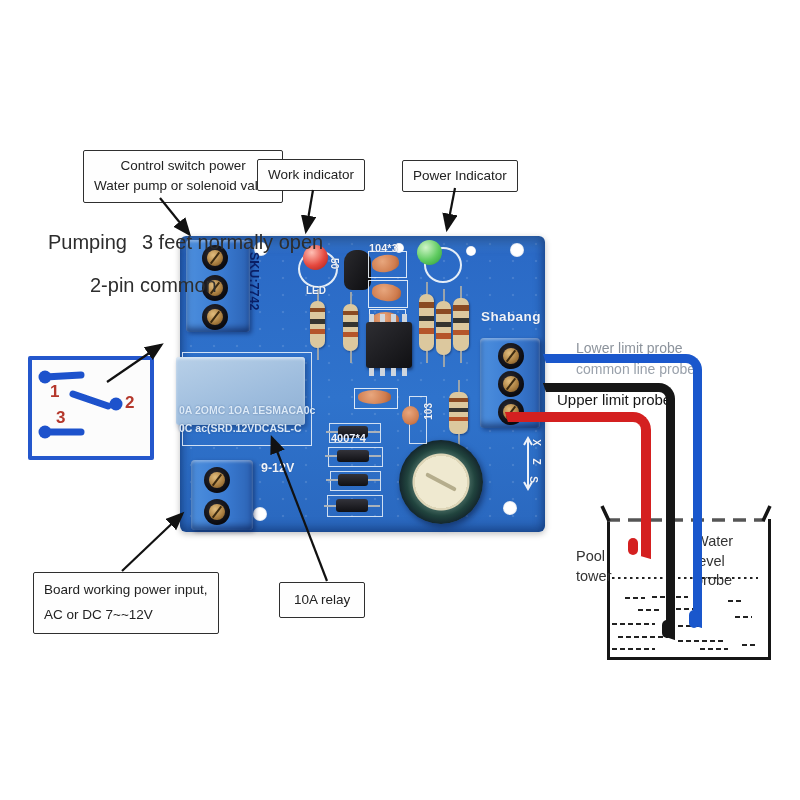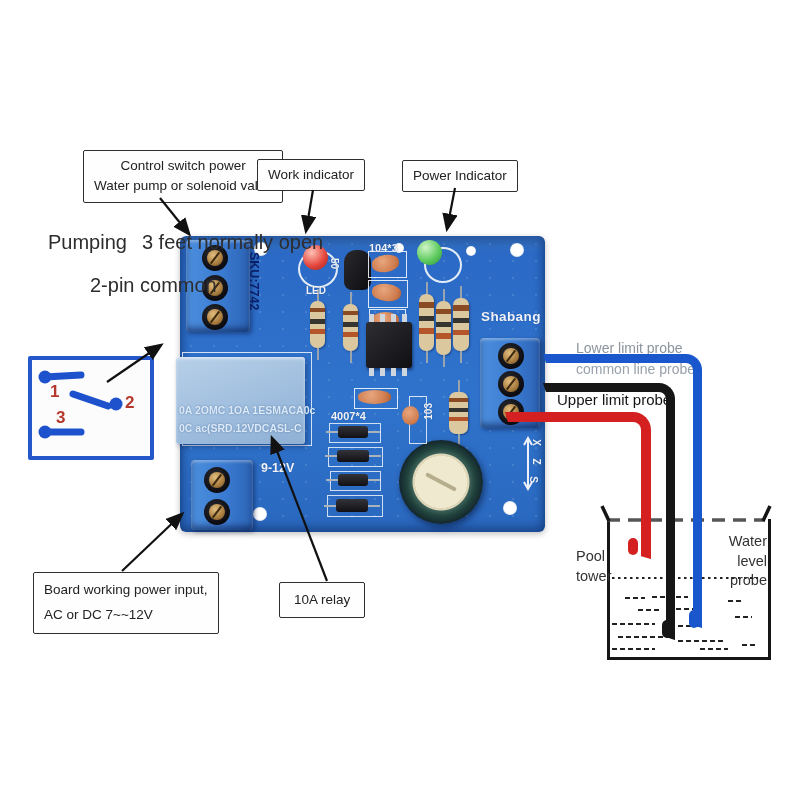--- a/index.html
+++ b/index.html
@@ -22,21 +22,21 @@
   
   .term{position:absolute;background:linear-gradient(90deg,#4d8fdd,#3a7bd2 55%,#2c63b4);
         border-radius:4px;z-index:2;box-shadow:inset 0 2px 3px rgba(255,255,255,.35), inset 0 -4px 6px rgba(0,10,50,.5), 2px 2px 4px rgba(0,10,50,.4);}
   .screw{position:absolute;width:26px;height:26px;background:radial-gradient(circle at 40% 35%,#2a2a33,#0b0b10 70%);border-radius:50%;}
   .screw::after{content:"";position:absolute;inset:5px;border-radius:50%;
         background:radial-gradient(circle at 38% 32%,#e2bd7e,#a87c3e 60%,#6b4a1e);}
   .screw::before{content:"";position:absolute;left:50%;top:6px;bottom:6px;width:2px;z-index:1;
         background:#3c2a10;transform:translateX(-50%) rotate(38deg);}
   
   .silk{position:absolute;border:1.5px solid rgba(240,246,252,.85);z-index:2;}
-  .relay{position:absolute;left:176px;top:357px;width:129px;height:87px;z-index:2;border-radius:3px;
+  .relay{position:absolute;left:176px;top:357px;width:129px;height:68px;z-index:2;border-radius:3px;
         background:linear-gradient(160deg,#b8d0e8,#9dbcdd 60%,#8fb0d4);
         box-shadow:inset 0 2px 3px rgba(255,255,255,.5), 2px 3px 5px rgba(5,20,60,.35);}
   .relaytext{position:absolute;left:3px;top:44px;font-size:10.5px;font-weight:bold;
         color:rgba(225,238,250,.95);text-shadow:0 0 2px rgba(40,80,140,.6);line-height:1.75;white-space:nowrap;z-index:1;}
   
   .ring{position:absolute;border:2.2px solid rgba(238,244,250,.95);border-radius:50%;background:transparent;z-index:2;}
   .led{position:absolute;border-radius:50%;z-index:3;}
   .led.red{background:radial-gradient(circle at 35% 30%,#ffc0b5,#e5493f 55%,#a31d18);}
   .led.green{background:radial-gradient(circle at 35% 30%,#d0f5c8,#5fcb60 55%,#2d9538);}
   .transistor{position:absolute;background:linear-gradient(120deg,#2a2a2e,#0d0d10);border-radius:12px 12px 8px 8px;z-index:2;}
@@ -144,21 +144,21 @@
   <div class="dbox" style="left:327px;top:495px;width:54px;height:20px;"></div>
   <div class="diode" style="left:336px;top:499px;width:32px;height:13px;"></div>
 
   <div class="pot"></div>
 
   <div class="silktxt" style="left:306px;top:285px;font-size:10px;">LED</div>
   <div class="silktxt" style="left:369px;top:242px;font-size:11px;text-align:center;">104*3</div>
   <div class="silktxt vert" style="left:329px;top:258px;font-size:10px;">50</div>
   <div class="silktxt" style="left:481px;top:265px;font-size:13.5px;letter-spacing:.4px;margin-top:44px;">Shabang</div>
   <div class="silktxt vert" style="left:247px;top:252px;font-size:12.5px;color:#0a1f66;text-shadow:none;">SKU:7742</div>
-  <div class="silktxt" style="left:331px;top:410px;font-size:11px;">4007*4</div>
+  <div class="silktxt" style="left:331px;top:432px;font-size:11px;">4007*4</div>
   <div class="silk" style="left:409px;top:396px;width:16px;height:46px;"></div>
   <div class="silktxt vert" style="left:423px;top:403px;font-size:10px;transform:rotate(180deg);">103</div>
   <div class="cap" style="left:402px;top:406px;width:17px;height:19px;border-radius:50%;"></div>
   <div class="silktxt" style="left:261px;top:461px;font-size:12.5px;">9-12V</div>
   <div class="silktxt" style="left:533px;top:437px;font-size:10px;transform:rotate(90deg);">X</div>
   <div class="silktxt" style="left:533px;top:456px;font-size:10px;transform:rotate(90deg);">Z</div>
   <div class="silktxt" style="left:530px;top:474px;font-size:10px;transform:rotate(90deg);">S</div>
 
   <div class="schem">
     <svg width="110" height="88" viewBox="0 0 110 88">
@@ -199,21 +199,21 @@
       <line x1="678" y1="641" x2="725" y2="641" stroke-dasharray="5 3"></line>
       <line x1="612" y1="649" x2="655" y2="649" stroke-dasharray="5 3"></line>
       <line x1="700" y1="649" x2="728" y2="649" stroke-dasharray="5 3"></line>
       <line x1="742" y1="645" x2="757" y2="645" stroke-dasharray="5 3"></line>
     </g>
   </svg>
   <div class="tanktxt" style="left:576px;top:547px;">
     <div>Pool</div>
     <div>tower</div>
   </div>
-  <div class="tanktxt" style="left:695px;top:532px;width:72px;text-align:right;">
+  <div class="tanktxt" style="left:695px;top:532px;width:72px;text-align:left;">
     <div>Water</div>
     <div>level</div>
     <div>probe</div>
   </div>
 
   <div class="wire" style="left:543px;top:354px;width:147px;height:262px;border-top:9px solid #1a57cc;border-right:9px solid #1a57cc;border-top-right-radius:16px;"></div>
   <div class="tip" style="left:689px;top:610px;width:10px;height:18px;background:#1a57cc;border-radius:5px;"></div>
   <div class="wire" style="left:543px;top:383px;width:120px;height:245px;border-top:9px solid #161616;border-right:9px solid #161616;border-top-right-radius:16px;"></div>
   <div class="tip" style="left:662px;top:620px;width:10px;height:18px;background:#161616;border-radius:5px;"></div>
   <div class="wire" style="left:505px;top:412px;width:133px;height:134px;border-top:10px solid #d42020;border-right:10px solid #d42020;border-top-right-radius:18px;"></div>

